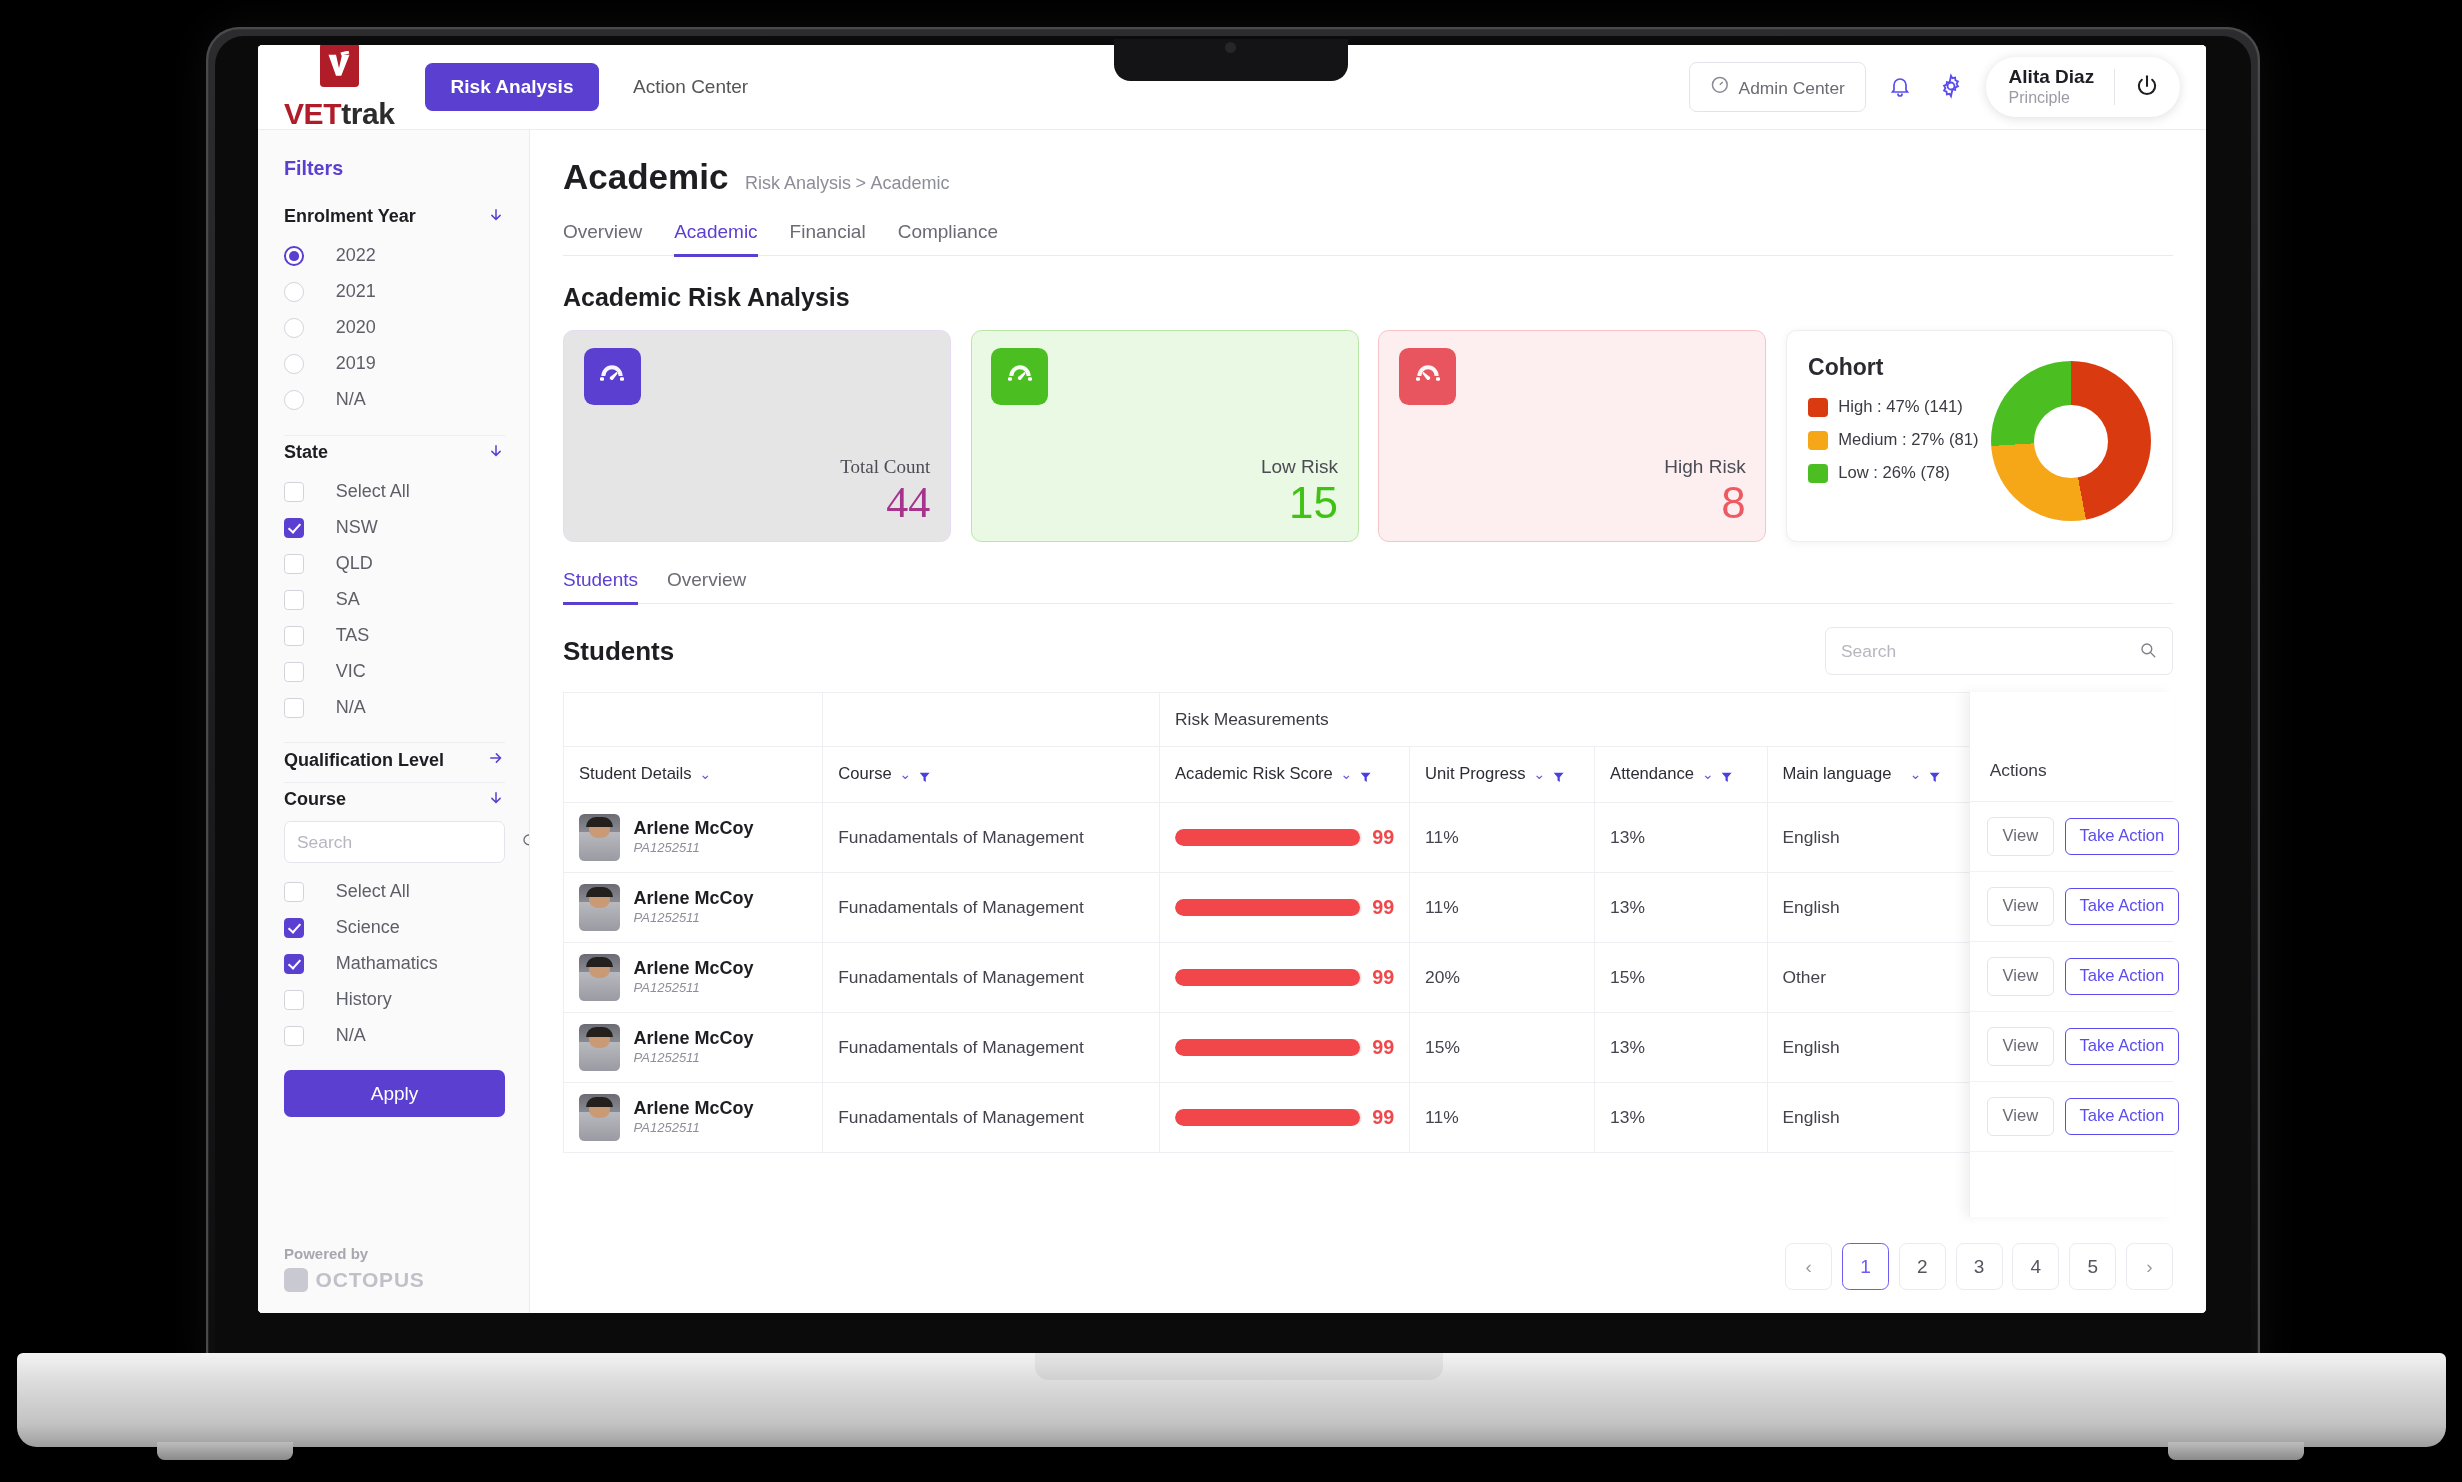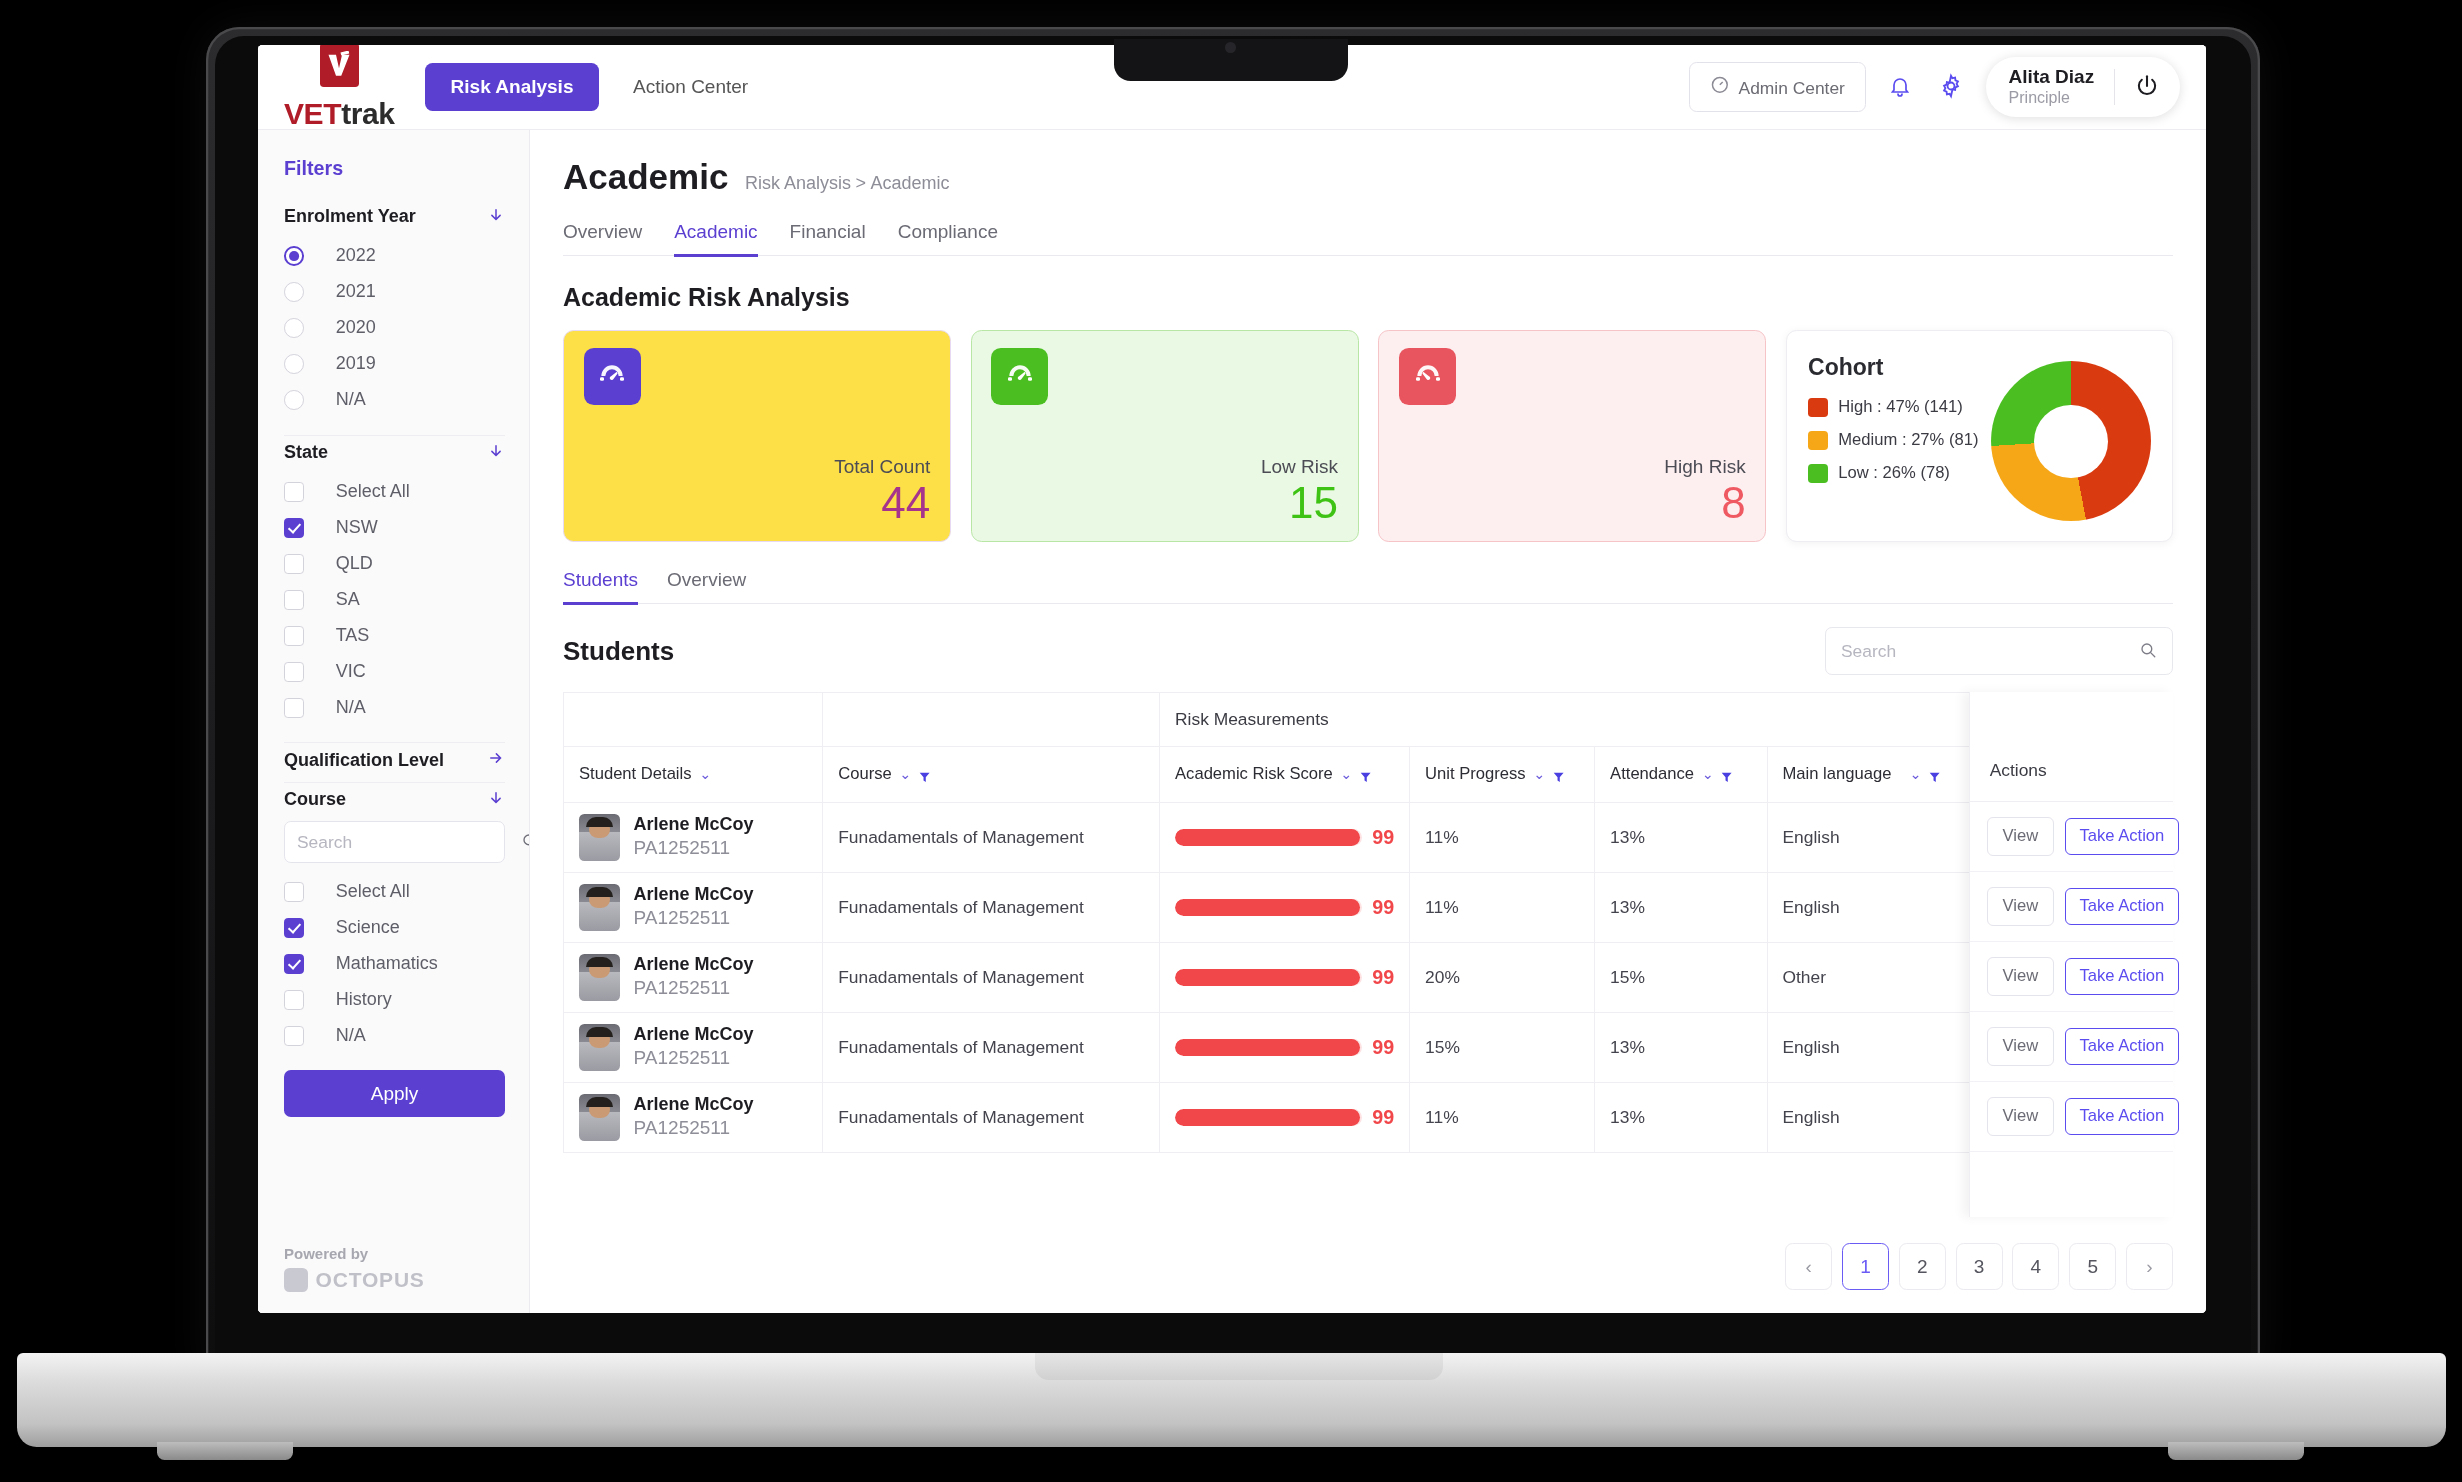--- a/index.html
+++ b/index.html
@@ -184,21 +184,21 @@
   .funnel { width:11.3px; height:12px; flex:0 0 11.3px; }
   td.cell { height:70px; padding: 0 15px; font-size:17.4px; color:#43434d; vertical-align:middle; }
   .stu { display:flex; align-items:center; gap:13.6px; }
   .avatar { width:41px; height:47px; border-radius:5.3px; flex:0 0 41px; overflow:hidden;
     background: linear-gradient(180deg,#6b6b73 0%,#8a8a92 38%,#b8b9be 39%,#9a9aa2 100%); position:relative;}
   .avatar::before { content:""; position:absolute; left:9.8px; top:6px; width:21px; height:18px;
     border-radius:50% 50% 45% 45%; background:#c99a74; }
   .avatar::after { content:""; position:absolute; left:6.8px; top:3px; width:27px; height:10.6px;
     border-radius:13.6px 13.6px 0 0; background:#23201e; }
   .stu-name { font-size:18px; font-weight:bold; color:#1d1d22; line-height:1.2;}
-  .stu-id { font-size:19px; color:#8e8e99; line-height:1.3; }
+  .stu-id { font-size:13px; color:#8e8e99; line-height:1.3;font-style:italic; }
   .scorecell { display:flex; align-items:center; gap:10.6px; }
   .bar { flex:1; height:16.6px; border-radius:9px; background:#fde3e3; position:relative; overflow:hidden; }
   .bar-fill { position:absolute; left:0; top:0; bottom:0; border-radius:9px; background:#f1474a; }
   .score { font-size:19.7px; font-weight:bold; color:#f1474a; }
 
   .actions-col { position:absolute; right:0; top:0; bottom:0; width:204px; background:#fff;
     border-left:0.8px solid #eeeef3; box-shadow:-6px 0 10.6px rgba(0,0,0,.055); }
   .actions-head { height:110px; display:flex; align-items:flex-end; padding: 0 0 19.7px 19.7px;
     font-size:17.4px; color:#3b3b44; border-bottom:0.8px solid #eeeef3;}
   .actions-row { height:70px; display:flex; align-items:center; gap:10.6px; padding-left:16.6px;
@@ -436,21 +436,21 @@
             <div class="tab">Overview</div>
             <div class="tab active">Academic</div>
             <div class="tab">Financial</div>
             <div class="tab">Compliance</div>
           </div>
 
           <div class="section-title">Academic Risk Analysis</div>
 
           <div class="kpis">
 
-            <div class="kpi" id="kpi0" style="background: #fde047; border-color: rgb(231, 217, 243);">
+            <div class="kpi" id="kpi0" style="background: #e5e5e5; border-color: rgb(231, 217, 243); font-family: Liberation Serif, serif;">
               <div class="kpi-icon" id="kpi0i" style="background: rgb(91, 63, 209);">
                 <svg width="32" height="32" viewBox="0 0 24 24" fill="#fff">
                     <path d="M12 4a8 8 0 00-8 8h3a5 5 0 015-5 5 5 0 015 5h3a8 8 0 00-8-8z" opacity=".95"></path>
                     <path d="M15.6 8.9l-4.3 3.2a1.5 1.5 0 101.8 2.2l3.1-4.2z"></path>
                     <rect x="3" y="13" width="3" height="2.6" rx="1"></rect>
                     <rect x="18" y="13" width="3" height="2.6" rx="1"></rect>
                   </svg>
               </div>
               <div class="kpi-foot">
                 <div class="kpi-label">Total Count</div>

